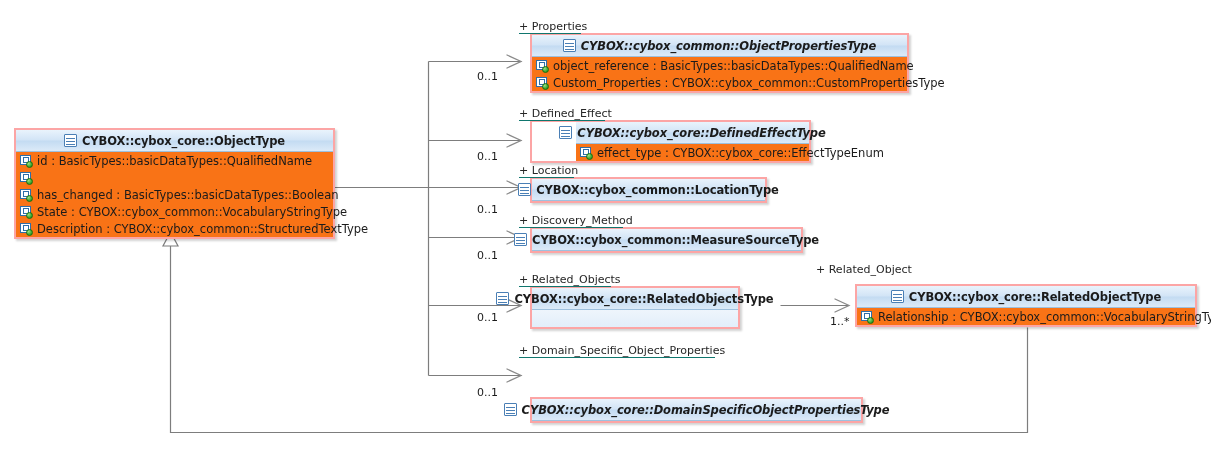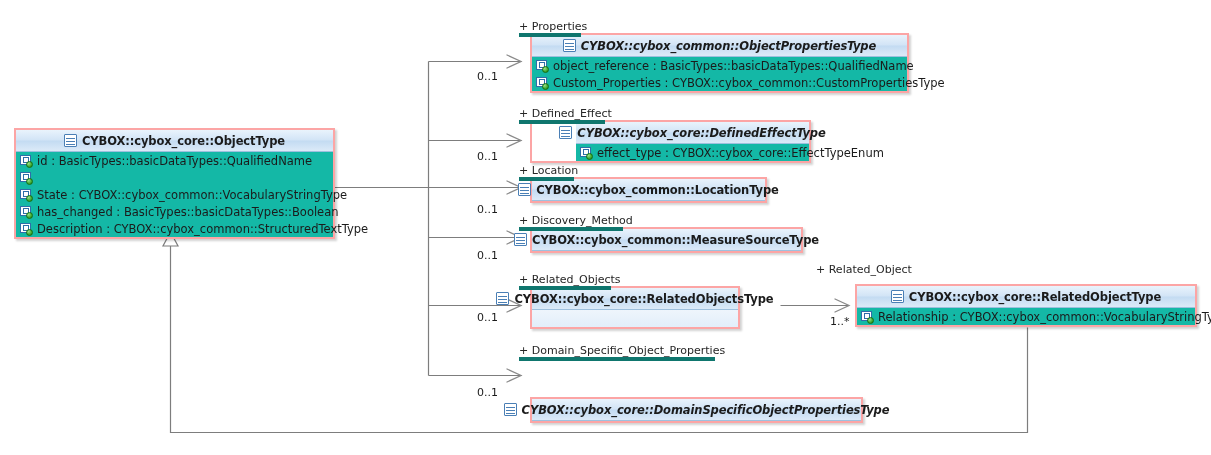--- a/index.html
+++ b/index.html
@@ -23,21 +23,21 @@
     height:22px;
     display:flex;align-items:center;justify-content:center;
     background:linear-gradient(to bottom,#e9f3fc 0%,#d2e4f6 48%,#c3dbf2 52%,#dceaf8 100%);
     border-bottom:1px solid #9dc0de;
     font-size:11.5px;font-weight:bold;color:#1b1b1b;
     white-space:nowrap;box-sizing:border-box;
   }
   .uml.italic .hdr .t{font-style:italic;}
   .uml .hdr .t{letter-spacing:-0.1px;}
   .uml .body{
-    background:#14b8a6;
+    background:#f97316;
     padding:0;
   }
   .uml.empty-body .body{
     height:17px;
     background:linear-gradient(to bottom,#eef5fc 0%,#e2eefa 100%);
   }
   .attr{
     height:17px;display:flex;align-items:center;
     font-size:11.5px;color:#1b1b1b;white-space:nowrap;
     padding-left:4px;box-sizing:border-box;
@@ -72,21 +72,21 @@
   }
   .at-ico .g{
     position:absolute;right:0px;bottom:-1px;width:7px;height:7px;border-radius:50%;
     background:radial-gradient(circle at 32% 30%,#9ce08a 0%,#45b038 55%,#1d7a17 100%);
     border:1px solid #17700f;box-sizing:border-box;
   }
 
   
   .role{
     position:absolute;font-size:11px;color:#262626;white-space:nowrap;
-    border-bottom:4px solid #0f766e;padding-bottom:0px;line-height:12px;
+    border-bottom:1px solid #0f766e;padding-bottom:0px;line-height:12px;
   }
 
   
   .mult{
     position:absolute;font-size:11px;color:#1b1b1b;white-space:nowrap;
     font-family:"DejaVu Sans","Liberation Sans",sans-serif;
   }
 </style>
 </head>
 <body>
@@ -146,29 +146,29 @@
             <span class="i2"></span>
             <span class="g"></span>
           </span>
       </div>
       <div class="attr">
         <span class="at-ico">
             <span class="o"></span>
             <span class="i2"></span>
             <span class="g"></span>
           </span>
+        <span class="txt">has_changed : BasicTypes::basicDataTypes::Boolean</span>
+      </div>
+      <div class="attr">
+        <span class="at-ico">
+            <span class="o"></span>
+            <span class="i2"></span>
+            <span class="g"></span>
+          </span>
         <span class="txt">State : CYBOX::cybox_common::VocabularyStringType</span>
-      </div>
-      <div class="attr">
-        <span class="at-ico">
-            <span class="o"></span>
-            <span class="i2"></span>
-            <span class="g"></span>
-          </span>
-        <span class="txt">has_changed : BasicTypes::basicDataTypes::Boolean</span>
       </div>
       <div class="attr">
         <span class="at-ico">
             <span class="o"></span>
             <span class="i2"></span>
             <span class="g"></span>
           </span>
         <span class="txt">Description : CYBOX::cybox_common::StructuredTextType</span>
       </div>
     </div>

